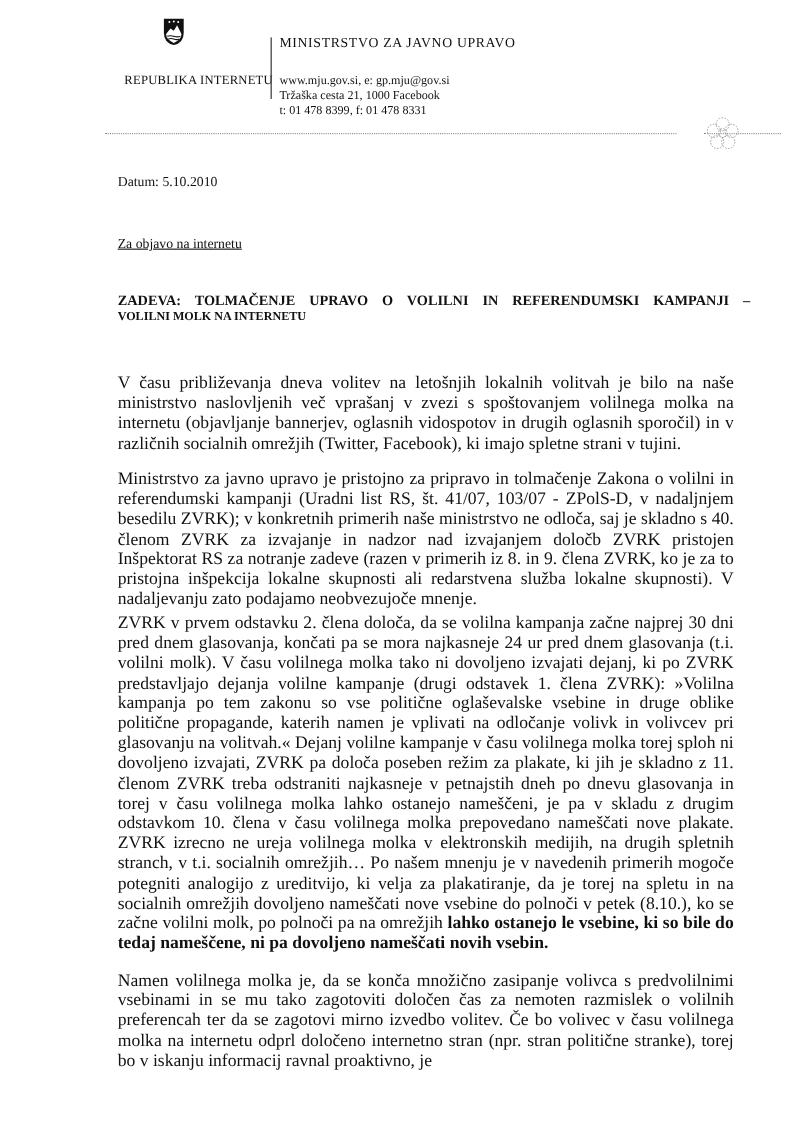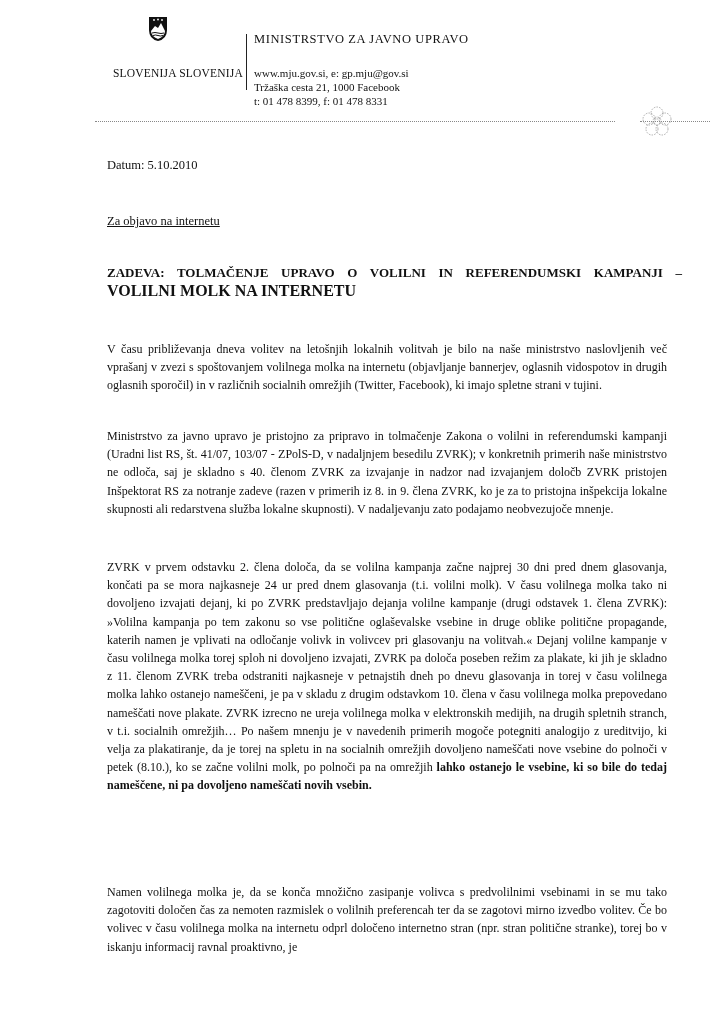--- a/index.html
+++ b/index.html
@@ -11,41 +11,41 @@
   .rep { position: absolute; left: 113px; top: 67px; font-size: 11.5px; letter-spacing: 0.2px; }
   .vbar { position: absolute; left: 246px; top: 34px; width: 1px; height: 56px; background: #222; }
   .ministry { position: absolute; left: 254px; top: 32px; font-size: 12.5px; letter-spacing: 0.6px; }
   .contact { position: absolute; left: 254px; top: 66px; font-size: 11px; line-height: 14px; }
   .hline { position: absolute; left: 95px; top: 121px; width: 520px; height: 0; border-top: 1px dotted #888; }
   .hline2 { position: absolute; left: 640px; top: 121px; width: 70px; height: 0; border-top: 1px dotted #888; }
   .flower { position: absolute; left: 640px; top: 104px; width: 34px; height: 34px; }
   .datum { position: absolute; left: 107px; top: 158px; font-size: 12.5px; }
   .objava { position: absolute; left: 107px; top: 214px; font-size: 12.5px; text-decoration: underline; }
   .zadeva { position: absolute; left: 107px; top: 263px; width: 575px; font-size: 13px; font-weight: bold; line-height: 19px; text-align: justify; text-align-last: justify; }
-  .zadeva2 { position: absolute; left: 107px; top: 282px; font-size: 16px; font-weight: bold; }
-  .para { position: absolute; left: 107px; width: 560px; font-size: 12px; line-height: 18.2px; text-align: justify; }
+  .zadeva2 { position: absolute; left: 107px; top: 282px; font-size: 11px; font-weight: bold; }
+  .para { position: absolute; left: 107px; width: 560px; font-size: 16px; line-height: 18.2px; text-align: justify; }
   .p1 { top: 340px; }
   .p2 { top: 427px; }
   .p3 { top: 558px; }
   .p4 { top: 835px; margin-top: 48px; }
 </style>
 </head>
 <body>
 
 <svg class="coat" viewBox="0 0 22 28">
   <path d="M2 3 L20 3 L20 16 Q20 25 11 27 Q2 25 2 16 Z" fill="#111"></path>
   <path d="M4 17 L8 12 L11 14 L14 9 L18 17 Q18 22 11 25 Q4 22 4 17 Z" fill="#fff"></path>
   <path d="M5 19 Q8 18 11 19 Q14 20 17 19" stroke="#111" stroke-width="1" fill="none"></path>
   <path d="M6 21.5 Q8.5 20.5 11 21.5 Q13.5 22.5 16 21.5" stroke="#111" stroke-width="1" fill="none"></path>
   <circle cx="7" cy="6" r="0.9" fill="#fff"></circle>
     <circle cx="11" cy="5.5" r="0.9" fill="#fff"></circle>
     <circle cx="15" cy="6" r="0.9" fill="#fff"></circle>
 </svg>
 
-<div class="rep">SLOVENIJA SLOVENIJA</div>
+<div class="rep">REPUBLIKA INTERNETU</div>
 <div class="vbar"></div>
 <div class="ministry">MINISTRSTVO ZA JAVNO UPRAVO</div>
 <div class="contact">
   <div>www.mju.gov.si, e: gp.mju@gov.si</div>
   <div>Tržaška cesta 21, 1000 Facebook</div>
   <div>t: 01 478 8399, f: 01 478 8331</div>
 </div>
 
 <div class="hline"></div>
 <div class="hline2"></div>

